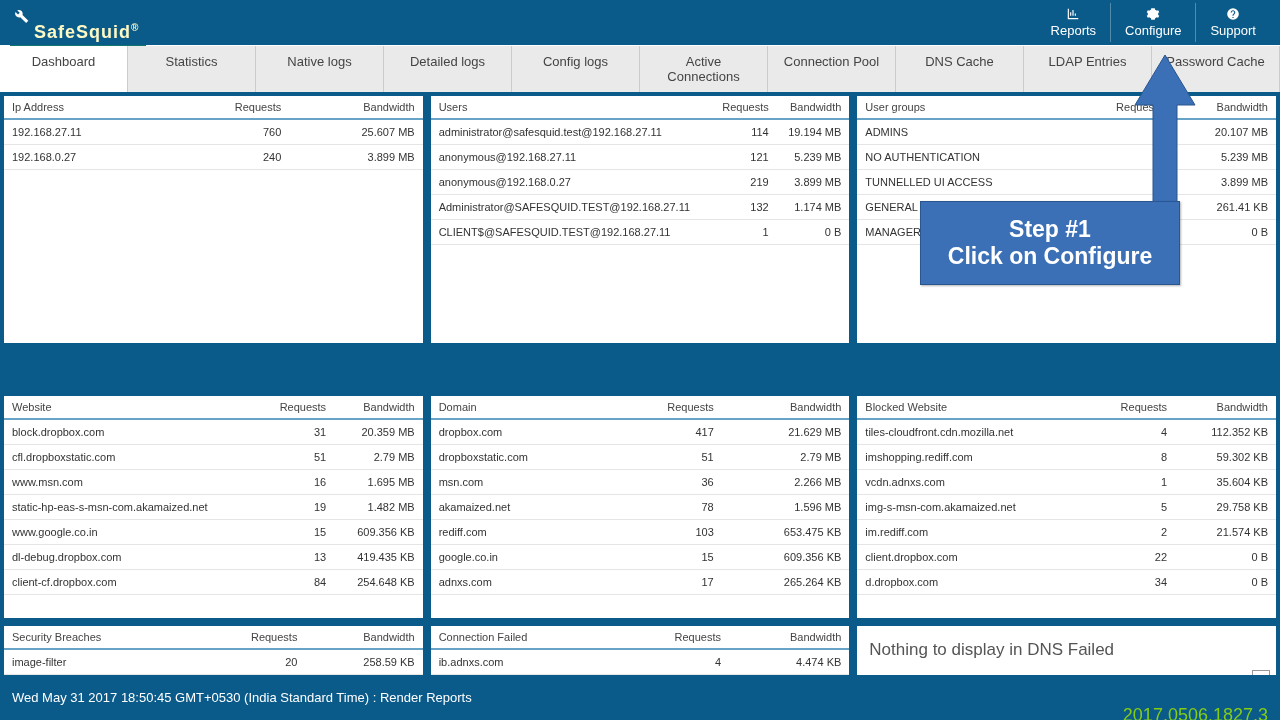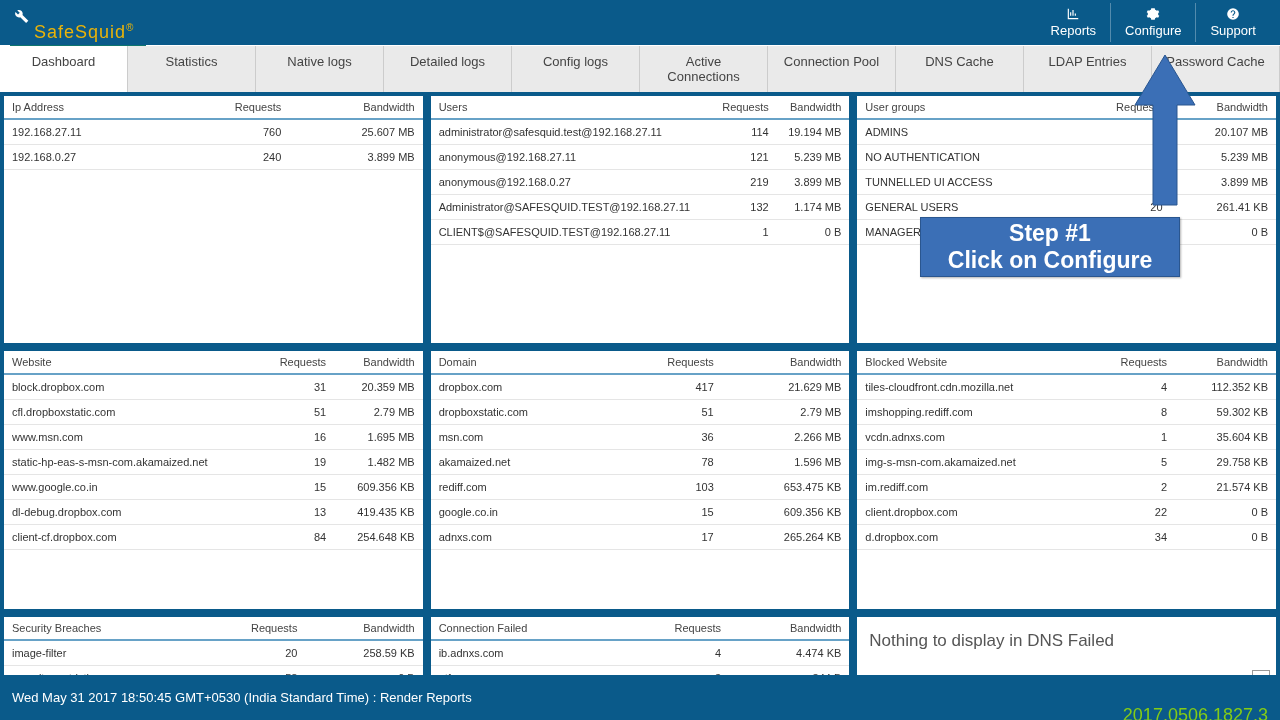--- a/index.html
+++ b/index.html
@@ -1,50 +1,50 @@
 <!DOCTYPE html>
 <html><head>
 <meta charset="utf-8">
 <style>
   * { margin:0; padding:0; box-sizing:border-box; }
   body { font-family:"Segoe UI",Arial,sans-serif; font-size:13px; color:#333; background:#0a5a8a; width:1280px; height:720px; overflow:hidden; position:relative; }
   .topbar { height:45px; background:#0a5a8a; display:flex; align-items:center; padding:0 10px; }
   .logo { display:flex; flex-direction:column; }
   .logo-main { display:flex; align-items:center; gap:4px; }
   .logo-icon { width:20px; height:20px; fill:#fff; }
-  .logo-text { color:#eab308; font-size:18px; font-weight:normal; letter-spacing:1px;margin-top:34px; }
+  .logo-text { color:#fef9c3; font-size:18px; font-weight:bold; letter-spacing:1px;margin-top:34px; }
   .logo-text sup { font-size:10px; }
   .logo-sub { background:#0f766e; color:#000; font-size:10px; padding:1px 6px; letter-spacing:1.5px; margin-top:2px; text-align:center; }
   .spacer { flex:1; }
   .topnav { display:flex; gap:0; }
   .topnav-item { color:#fff; text-align:center; padding:4px 14px; cursor:pointer; font-size:13px; }
   .topnav-item.bordered { border-left:1px solid rgba(255,255,255,0.3); border-right:1px solid rgba(255,255,255,0.3); }
   .topnav-icon { display:block; margin:0 auto 2px; width:14px; height:14px; fill:#fff; }
 
   .tabs { background:#eaeaea; display:flex; border-top:1px solid #fff; }
   .tab { padding:8px 14px; background:#eaeaea; border-right:1px solid #ccc; cursor:pointer; font-size:13px; color:#444; flex:1; text-align:center; }
   .tab.active { background:#fff; font-weight:500; }
 
   .content { display:grid; grid-template-columns:repeat(3,1fr); gap:8px; padding:4px 4px 0; background:#0a5a8a; }
   .panel { background:#fff; }
   .panel-row1 { height:247px; overflow:hidden; }
-  .panel-row2 { height:258px; overflow:hidden; }
+  .panel-row2 { height:222px; overflow:hidden;margin-top:45px; }
   .panel-row3 { height:66px; overflow:hidden; }
   table { width:100%; border-collapse:collapse; font-size:11px; }
   thead th { text-align:left; padding:5px 8px; color:#444; font-weight:400; border-bottom:2px solid #67a2c7; background:#fff; }
   thead th.r { text-align:right; }
   tbody td { padding:6px 8px; border-bottom:1px solid #e5e5e5; color:#333; }
   tbody td.r { text-align:right; }
   .nothing { padding:14px 12px; font-size:17px; color:#555; }
 
   .footer { position:absolute; left:0; right:0; bottom:0; height:45px; background:#0a5a8a; color:#fff; font-size:13px; display:flex; align-items:center; padding:0 12px; }
   .footer .ver { margin-left:auto; font-size:18px; color:#84cc16;margin-top:36px; }
   .pdf-icon { position:absolute; right:10px; bottom:28px; width:18px; height:22px; border:1px solid #999; background:#fff; display:flex; align-items:center; justify-content:center; font-size:11px; color:#c33; cursor:pointer; }
 
-  .callout { position:absolute; top:217px; left:920px; width:260px; background:#3b6fb6; color:#fff; text-align:center; padding:2px 8px; font-size:23px; font-weight:600; border:1px solid #2a568f; box-shadow:1px 1px 2px rgba(0,0,0,0.3); }
+  .callout { position:absolute; top:201px; left:920px; width:260px; background:#3b6fb6; color:#fff; text-align:center; padding:14px 8px; font-size:23px; font-weight:600; border:1px solid #2a568f; box-shadow:1px 1px 2px rgba(0,0,0,0.3); }
   .callout-arrow { position:absolute; top:55px; left:1115px; width:0; height:0; }
   .callout-arrow svg { width:95px; height:170px; }
 </style>
 </head>
 <body>
 
 <div class="topbar">
   <div class="logo">
     <div class="logo-main">
       <svg class="logo-icon" viewBox="0 0 24 24">

